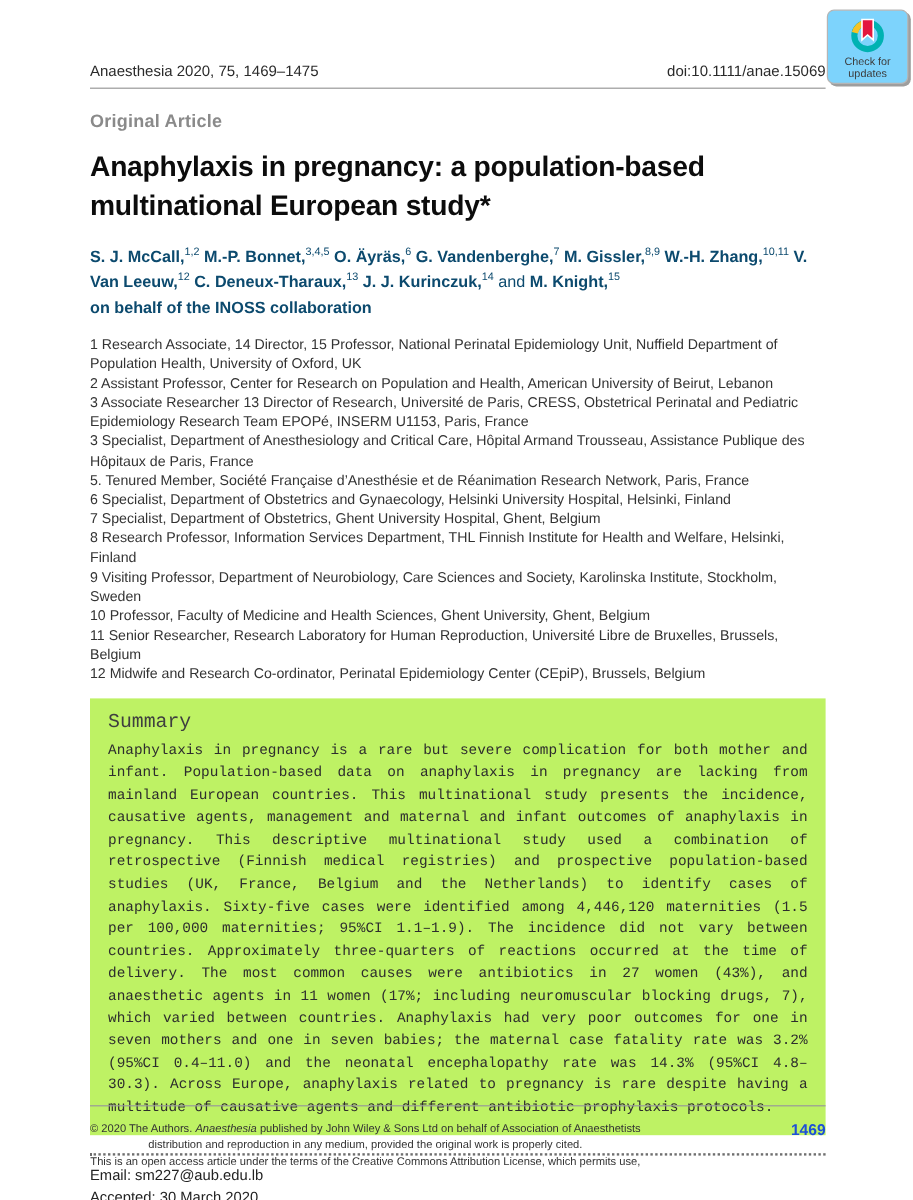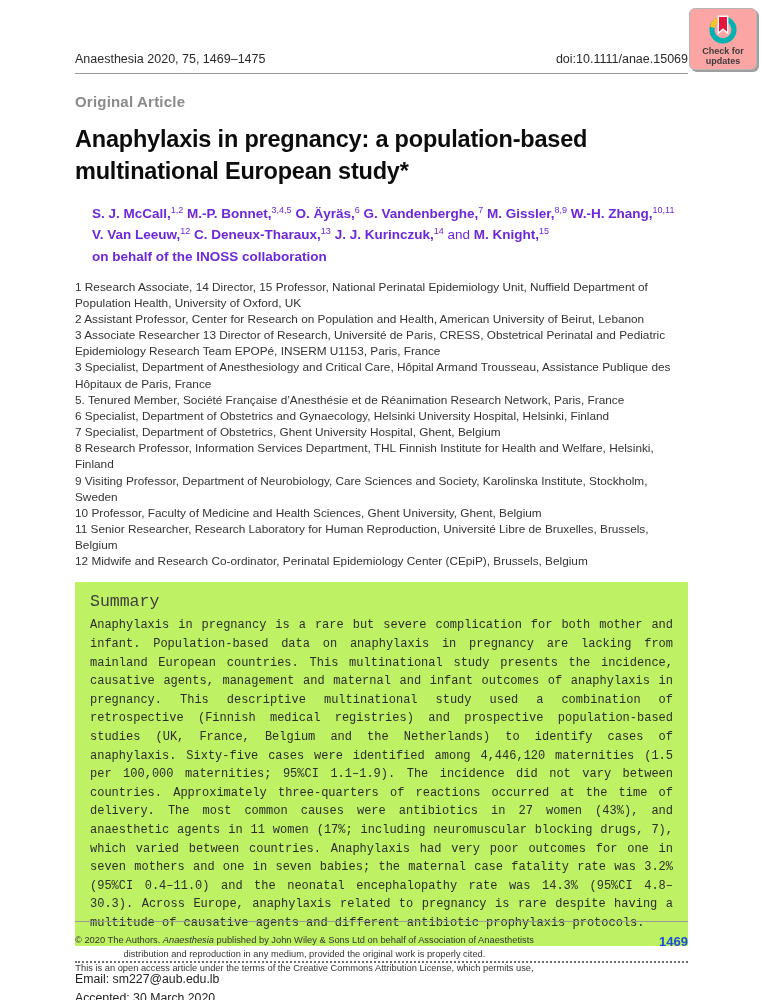--- a/index.html
+++ b/index.html
@@ -17,51 +17,49 @@
   .journal-header {
     display: flex; justify-content: space-between; align-items: flex-end;
     font-size: 12.5px; color: #2a2a2a;
   }
   .header-rule { border: none; border-top: 1px solid #9a9a9a; margin-top: 7px; }
 
   
   .check-badge {
     position: absolute; top: 8px; right: 4px;
     width: 68px; height: 62px;
-    background: #fca5a5;
+    background: #7dd3fc;
     border: 1px solid #b5b5b5;
     border-radius: 6px;
     box-shadow: 2px 2px 0 #9e9e9e;
     display: flex; flex-direction: column; align-items: center;
     padding-top: 3px;
     cursor: pointer;
-    font-weight: bold;
   }
   .check-badge .badge-text {
     font-size: 9px; line-height: 1.15; color: #3c3c3c; text-align: center;
   }
 
   .section-label {
     margin-top: 19px;
     font-size: 15px; font-weight: bold; color: #8a8a8a;
     letter-spacing: 0.2px;
   }
 
   .article-title {
     margin-top: 13px;
     font-size: 23.5px; font-weight: bold; color: #0c0c0c;
     line-height: 1.38; letter-spacing: -0.2px;
     max-width: 600px;
   }
 
   .authors {
     margin-top: 15px;
-    font-size: 13.5px; font-weight: bold; color: #6d28d9;
+    font-size: 13.5px; font-weight: bold; color: #0c4a6e;
     line-height: 1.6;
-    margin-left: 17px;
   }
   .authors .author-prefix { font-weight: normal; }
   .authors sup { font-size: 9px; font-weight: normal; line-height: 0; }
   .authors .collaboration { display: block; }
 
   .affiliations {
     margin-top: 11px;
     font-size: 11.8px; color: #333; line-height: 1.37;
   }
 

